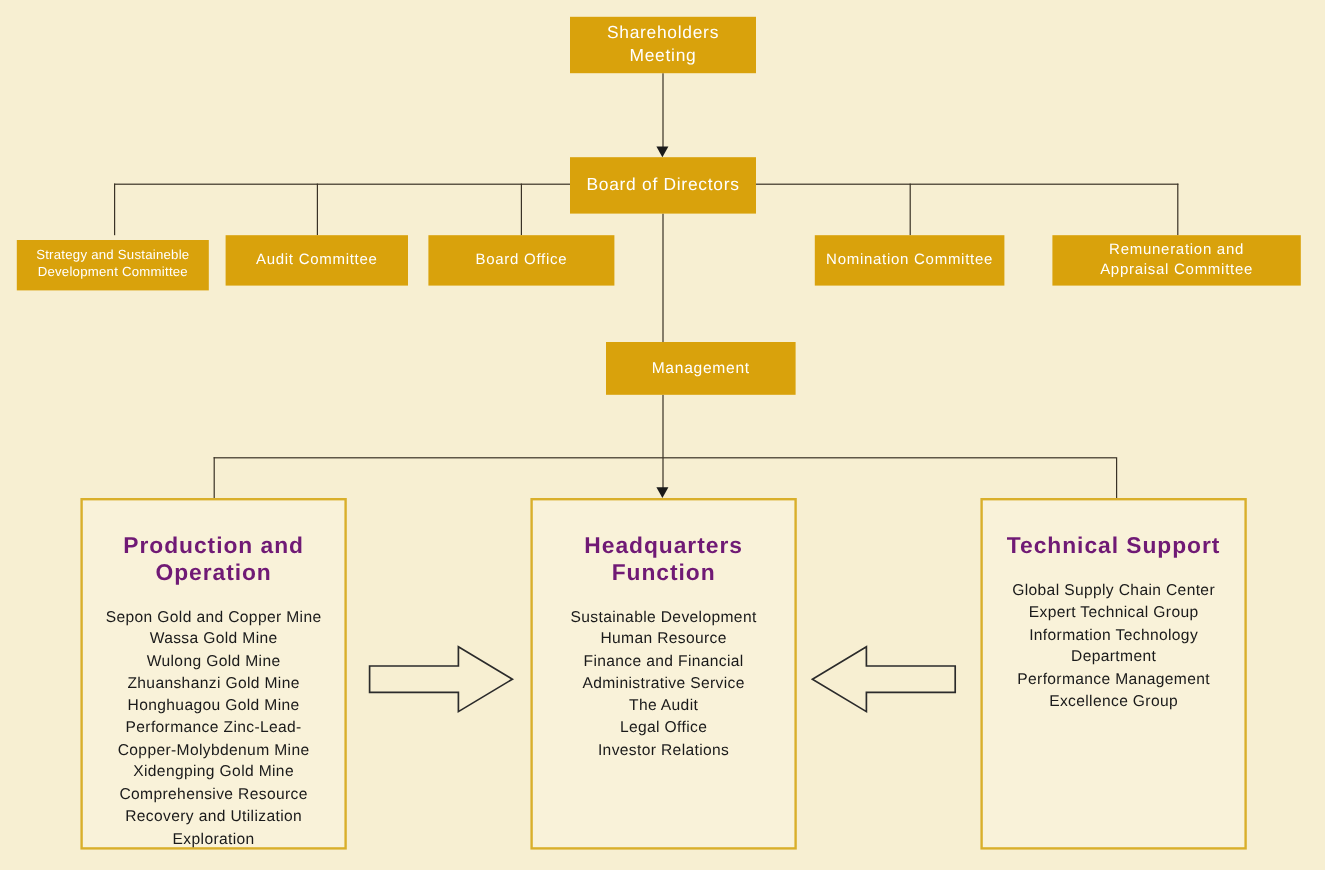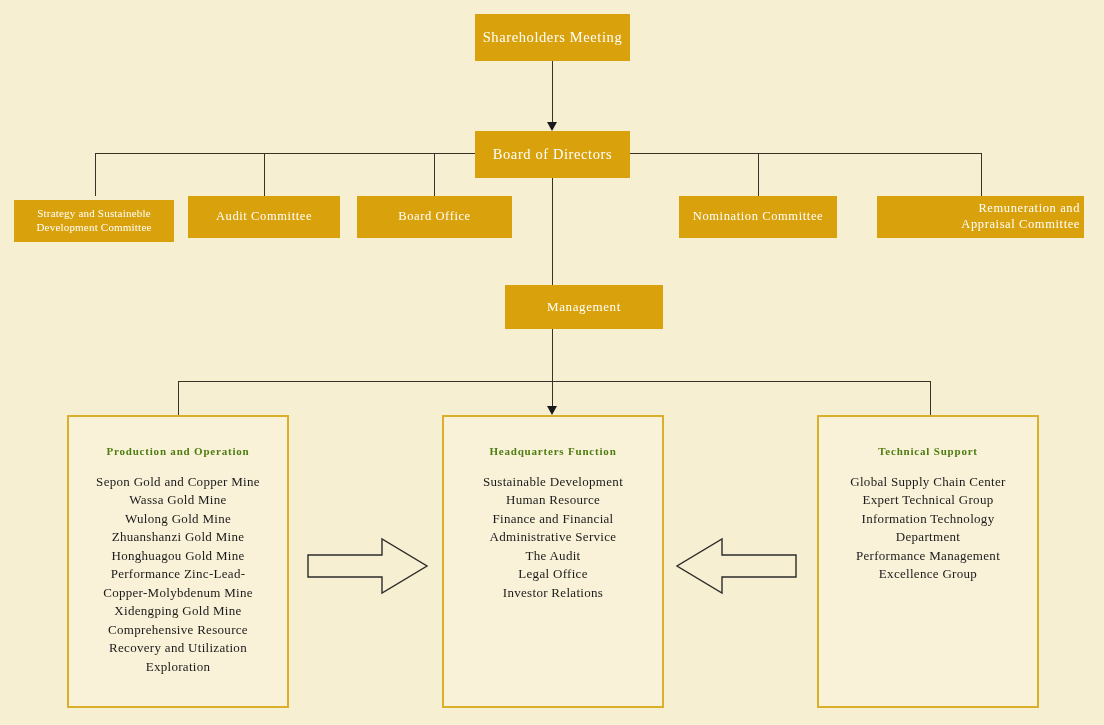--- a/index.html
+++ b/index.html
@@ -5,21 +5,21 @@
   html, body {
     margin: 0;
     padding: 0;
     background: #F7EFD2;
   }
   #canvas {
     position: relative;
     width: 1104px;
     height: 725px;
     background: #F7EFD2;
-    font-family: Liberation Serif, serif;
+    font-family: Liberation Sans, sans-serif;
     overflow: hidden;
   }
 
   
   .gold-box {
     position: absolute;
     background: #D9A20C;
     color: #FFFFFF;
     display: flex;
     align-items: center;
@@ -34,42 +34,42 @@
 
   #node-shareholders { left: 475px; top: 14px;  width: 155px; height: 47px; font-size: 14.5px; }
   #node-board        { left: 475px; top: 131px; width: 155px; height: 47px; font-size: 14.5px; justify-content: center; }
   #node-management   { left: 473px; top: 285px; width: 158px; height: 44px; font-size: 13px; margin-left: 32px; }
 
   .committee { height: 42px; font-size: 12.5px; }
   #cmte-0 { left: 14px;  top: 200px; width: 160px; font-size: 11px; letter-spacing: .2px; }
   #cmte-1 { left: 188px; top: 196px; width: 152px; }
   #cmte-2 { left: 357px; top: 196px; width: 155px; }
   #cmte-3 { left: 679px; top: 196px; width: 158px; }
-  #cmte-4 { left: 877px; top: 196px; width: 207px; font-size: 12.5px; text-align: right; }
+  #cmte-4 { left: 877px; top: 196px; width: 207px; font-size: 12.5px; }
 
   
   .panel {
     position: absolute;
     top: 415px;
     height: 293px;
     border: 2px solid #D9AF2B;
     background: #F9F2D9;
     box-sizing: border-box;
     z-index: 4;
     padding-top: 28px;
   }
   #panel-production { left: 67px;  width: 222px; }
   #panel-hq         { left: 442px; width: 222px; }
   #panel-technical  { left: 817px; width: 222px; }
 
   .panel-title {
     text-align: center;
-    font-size: 11px;
+    font-size: 19px;
     font-weight: bold;
-    color: #4d7c0f;
+    color: #701a75;
     letter-spacing: 0.8px;
     margin-bottom: 16px;
   }
   .panel-list {
     text-align: center;
     font-size: 13px;
     color: #1A1A1A;
     line-height: 1.42;
     letter-spacing: 0.3px;
     padding: 0 6px;

